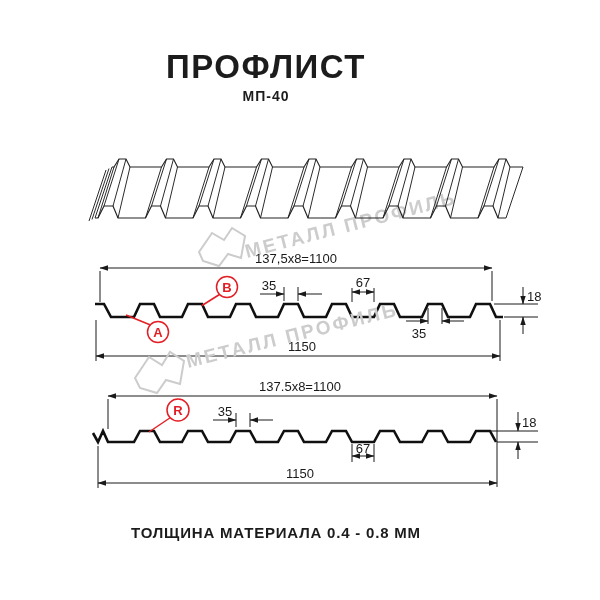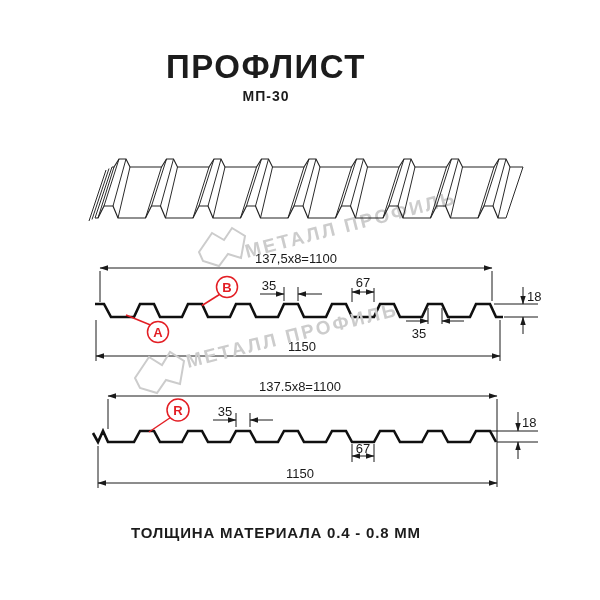--- a/index.html
+++ b/index.html
@@ -17,21 +17,21 @@
   .wmtxt{font-size:19px;font-weight:bold;letter-spacing:2.5px;fill:var(--wm);
          font-family:"Liberation Sans",sans-serif;}
   .dim{stroke:var(--ink);stroke-width:1;fill:none;}
   .prof{stroke:#101010;stroke-width:2.6;fill:none;stroke-linejoin:miter;}
   .red{stroke:var(--red);stroke-width:1.5;fill:none;}
 </style>
 </head>
 <body>
 
 <div class="hdr title">ПРОФЛИСТ</div>
-<div class="hdr subtitle">МП-30</div>
+<div class="hdr subtitle">МП-40</div>
 
 <svg width="600" height="600" viewBox="0 0 600 600">
   <defs>
     <marker id="arr" viewBox="0 0 10 8" refX="9.5" refY="4" markerWidth="9" markerHeight="7" orient="auto-start-reverse" markerUnits="userSpaceOnUse">
       <path d="M0,0.8 L10,4 L0,7.2 Z" fill="#1a1a1a"></path>
     </marker>
   </defs>
 
   <g>
     <path d="M199,252 L212,233 L224,240 L232,228 L245,236 L241,258 L228,254 L219,266 L203,261 Z" fill="none" stroke="var(--wm)" stroke-width="2"></path>

